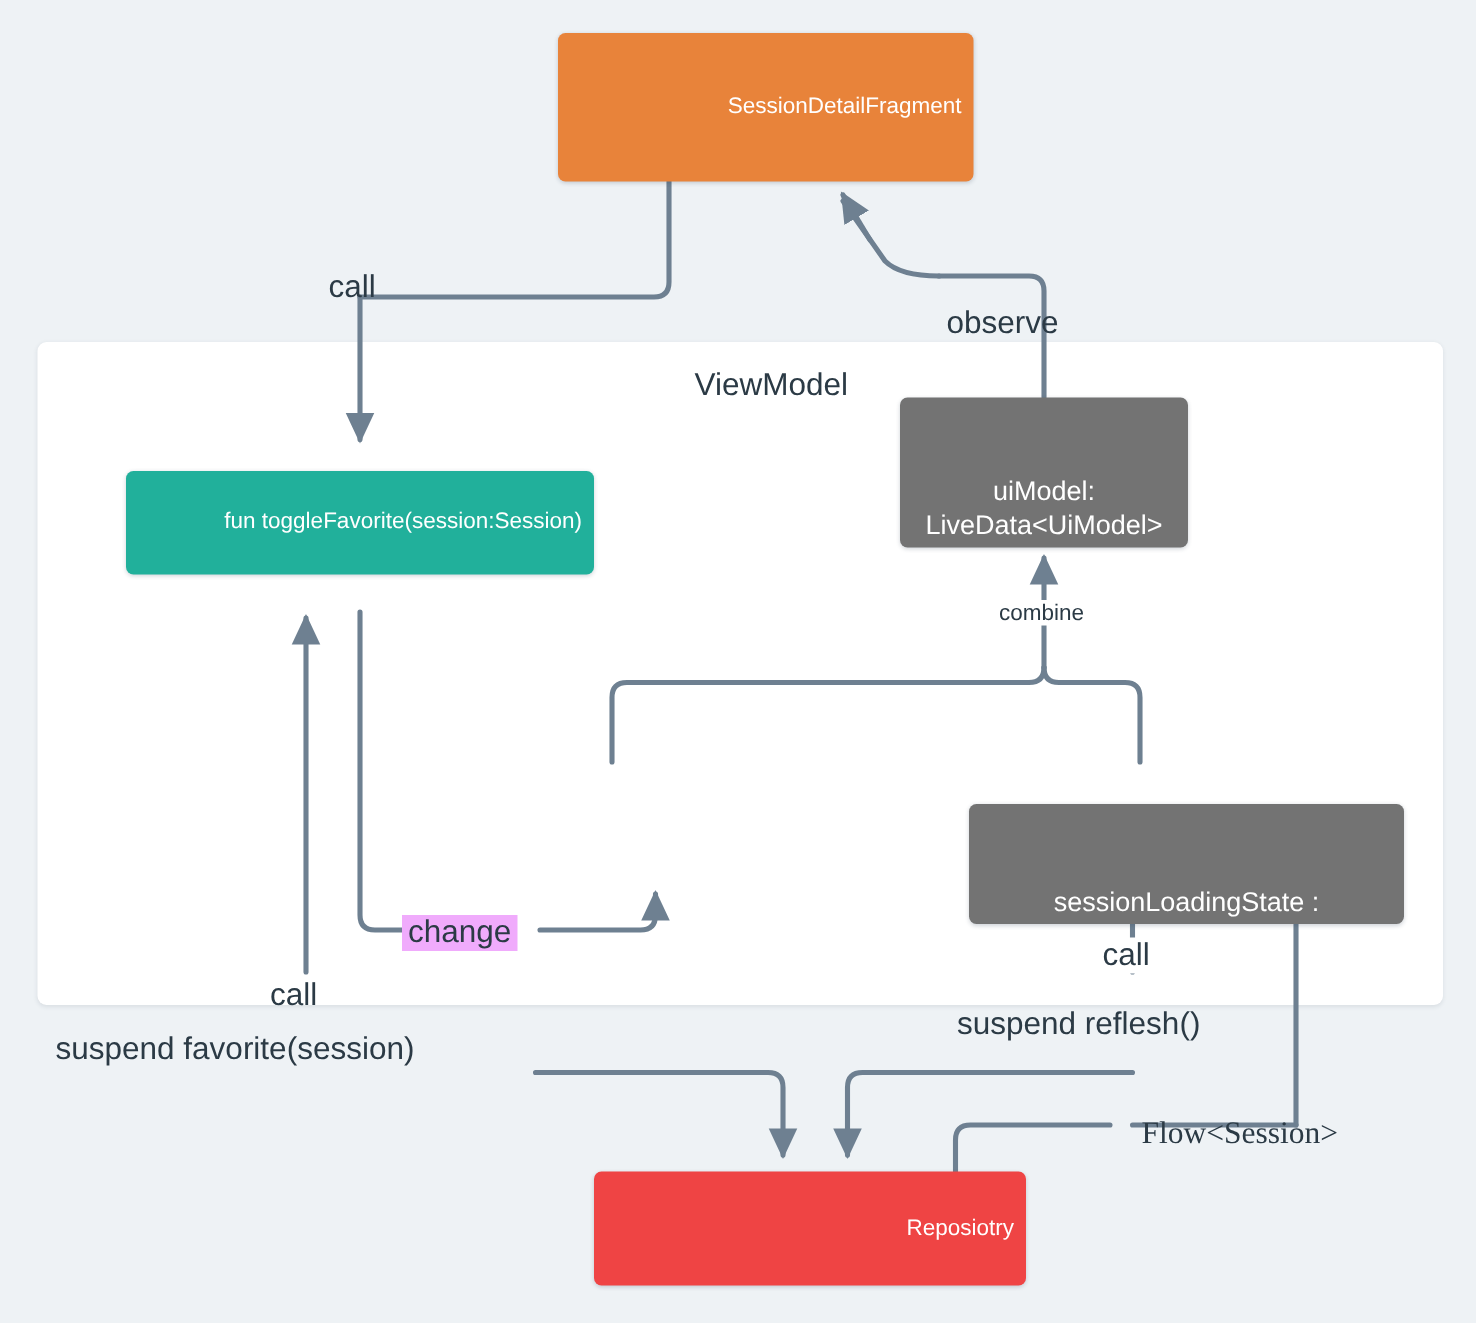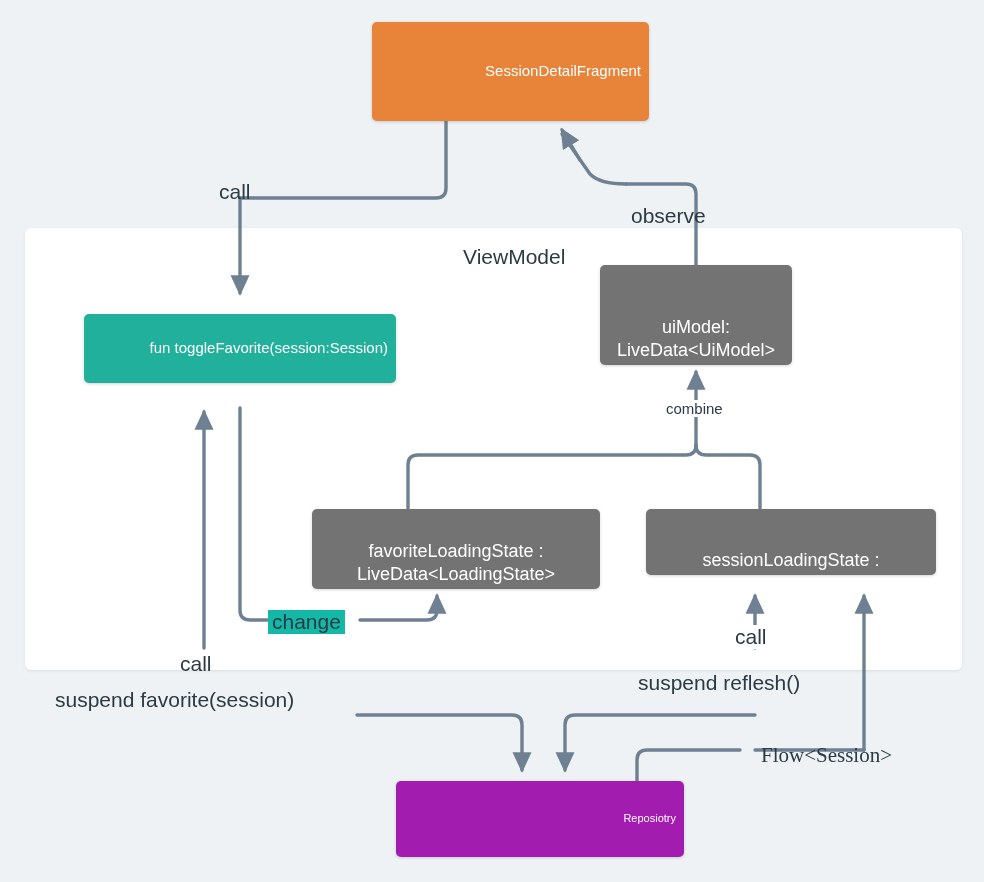--- a/index.html
+++ b/index.html
@@ -43,21 +43,21 @@
     justify-content: flex-end;
     text-align: center;
     color: #ffffff;
     line-height: 1.25;
     box-shadow: 0 1px 3px rgba(40,60,80,0.22);
     padding: 4px 8px;
   }
   .node-fragment { background: #e8833a; font-size: 15px; }
   .node-teal     { background: #21b09b; font-size: 15px; }
   .node-green    { background: #737373; font-size: 18px; }
-  .node-blue     { background: #a21caf; font-size: 11px; }
+  .node-blue     { background: #ef4444; font-size: 15px; }
   .edge-label {
     position: absolute;
     font-size: 21px;
     color: #2b3a45;
     white-space: nowrap;
     background: transparent;
   }
   .edge-label.small { font-size: 15px; }
 </style>
 </head>
@@ -111,46 +111,42 @@
 
   <div class="node node-teal" style="left:84px; top:314px; width:312px; height:69px;">
     <span>fun toggleFavorite(session:Session)</span>
   </div>
 
   <div class="node node-green" style="left:600px; top:265px; width:192px; height:100px; flex-direction:column;">
     <span>uiModel:</span>
     <span>LiveData&lt;UiModel&gt;</span>
   </div>
 
-  <div class="node node-green" style="left:312px; top:509px; width:288px; height:80px; flex-direction:column;">
-    <span>favoriteLoadingState :</span>
-    <span>LiveData&lt;LoadingState&gt;</span>
-  </div>
 
-  <div class="node node-green" style="left:646px; top:509px; width:290px; height:66px; flex-direction:column;">
+  <div class="node node-green" style="left:646px; top:536px; width:290px; height:80px; flex-direction:column;">
     <span>sessionLoadingState :</span>
   </div>
 
   <div class="node node-blue" style="left:396px; top:781px; width:288px; height:76px;">
     <span>Reposiotry</span>
   </div>
 
   <div class="panel-title" style="left:429px; top:245px;margin-left:34px;">ViewModel</div>
 
   <div class="edge-label" style="left:219px; top:180px;">call</div>
 
   <div class="edge-label" style="left:631px; top:168px;margin-top:36px;">observe</div>
 
   <div class="edge-label small" style="left:662px; top:400px; background:#ffffff; padding:0 4px;">combine</div>
 
-  <div class="edge-label" style="left:268px; top:610px; background:#14b8a6; padding:0 4px;">change</div>
+  <div class="edge-label" style="left:268px; top:610px; background:#f0abfc; padding:0 4px;">change</div>
 
   <div class="edge-label" style="left:180px; top:652px;">call</div>
 
-  <div class="edge-label" style="left:55px; top:688px;">suspend favorite(session)</div>
+  <div class="edge-label" style="left:37px; top:688px;">suspend favorite(session)</div>
 
   <div class="edge-label" style="left:731px; top:625px; background:#ffffff; padding:0 4px;">call</div>
 
   <div class="edge-label" style="left:638px; top:671px;">suspend reflesh()</div>
 
   <div class="edge-label" style="left:761px; top:743px;font-family:Liberation Serif, serif;">Flow&lt;Session&gt;</div>
 
 </div>
 
 </body></html>

